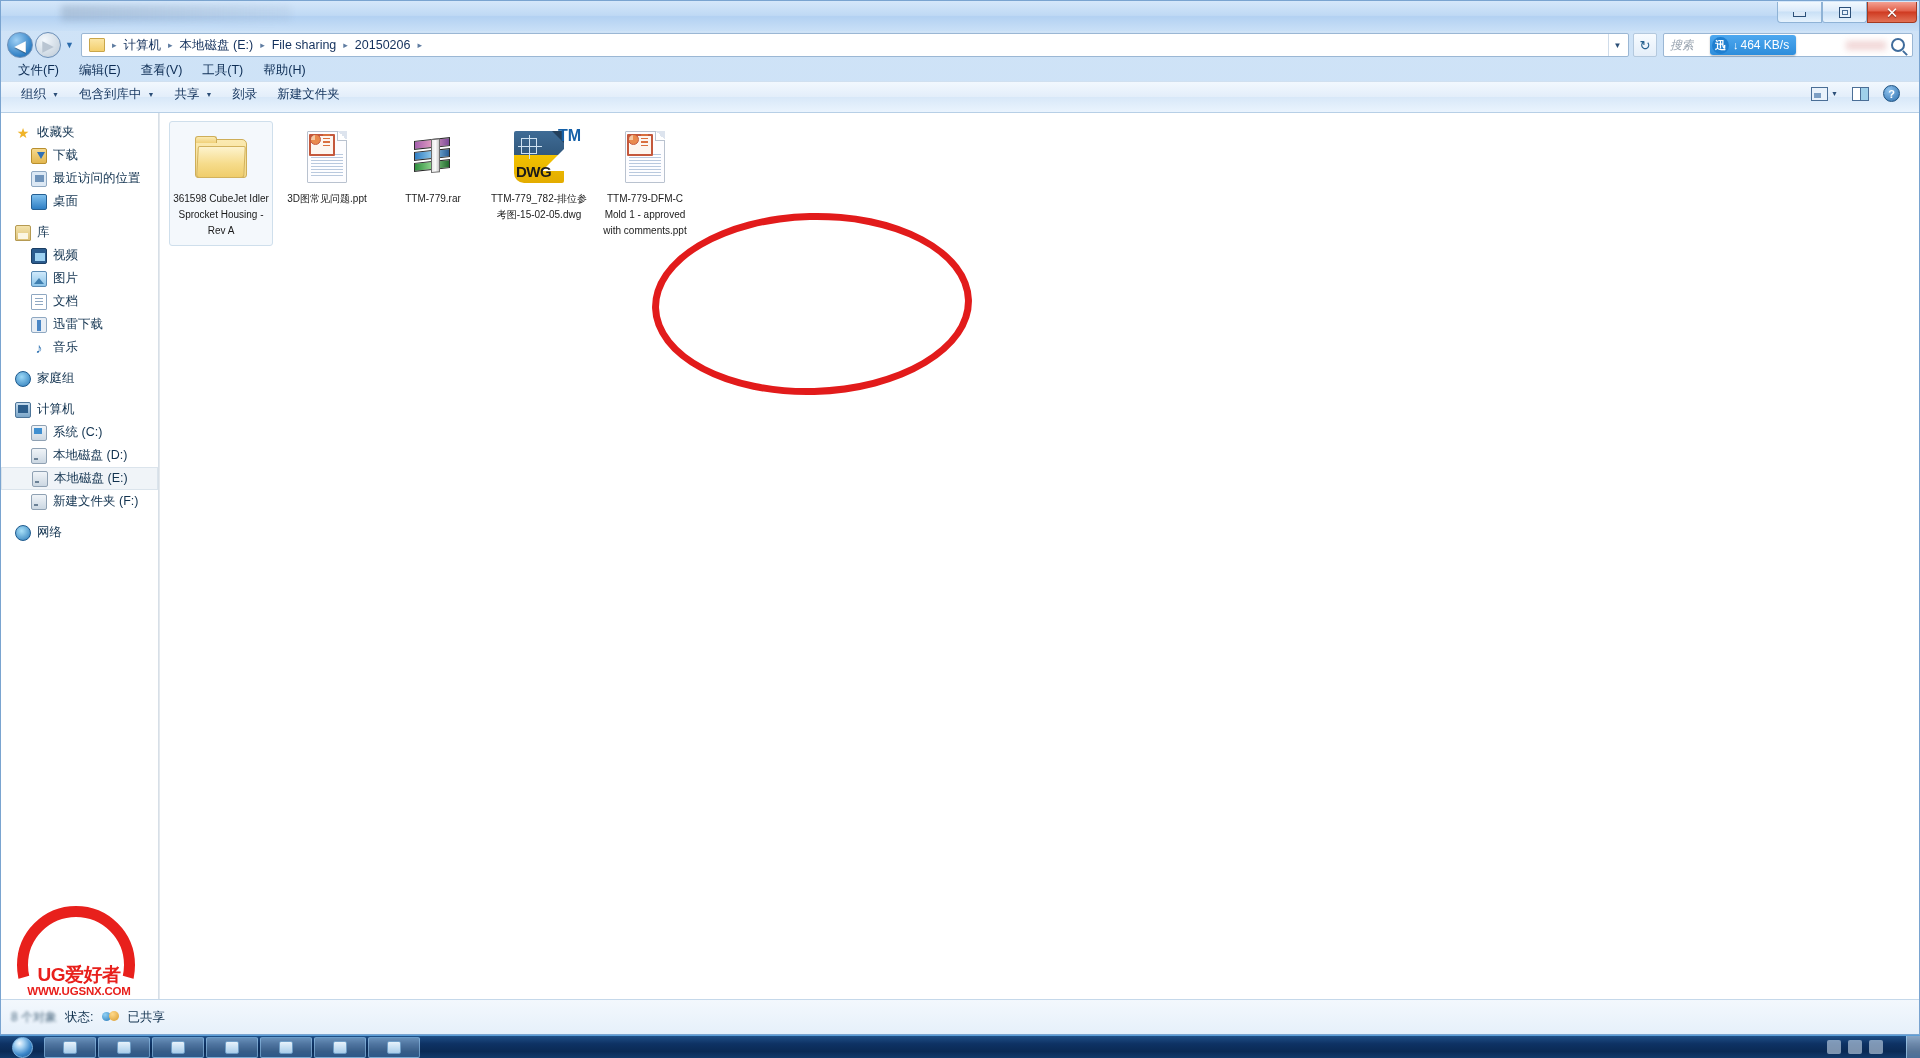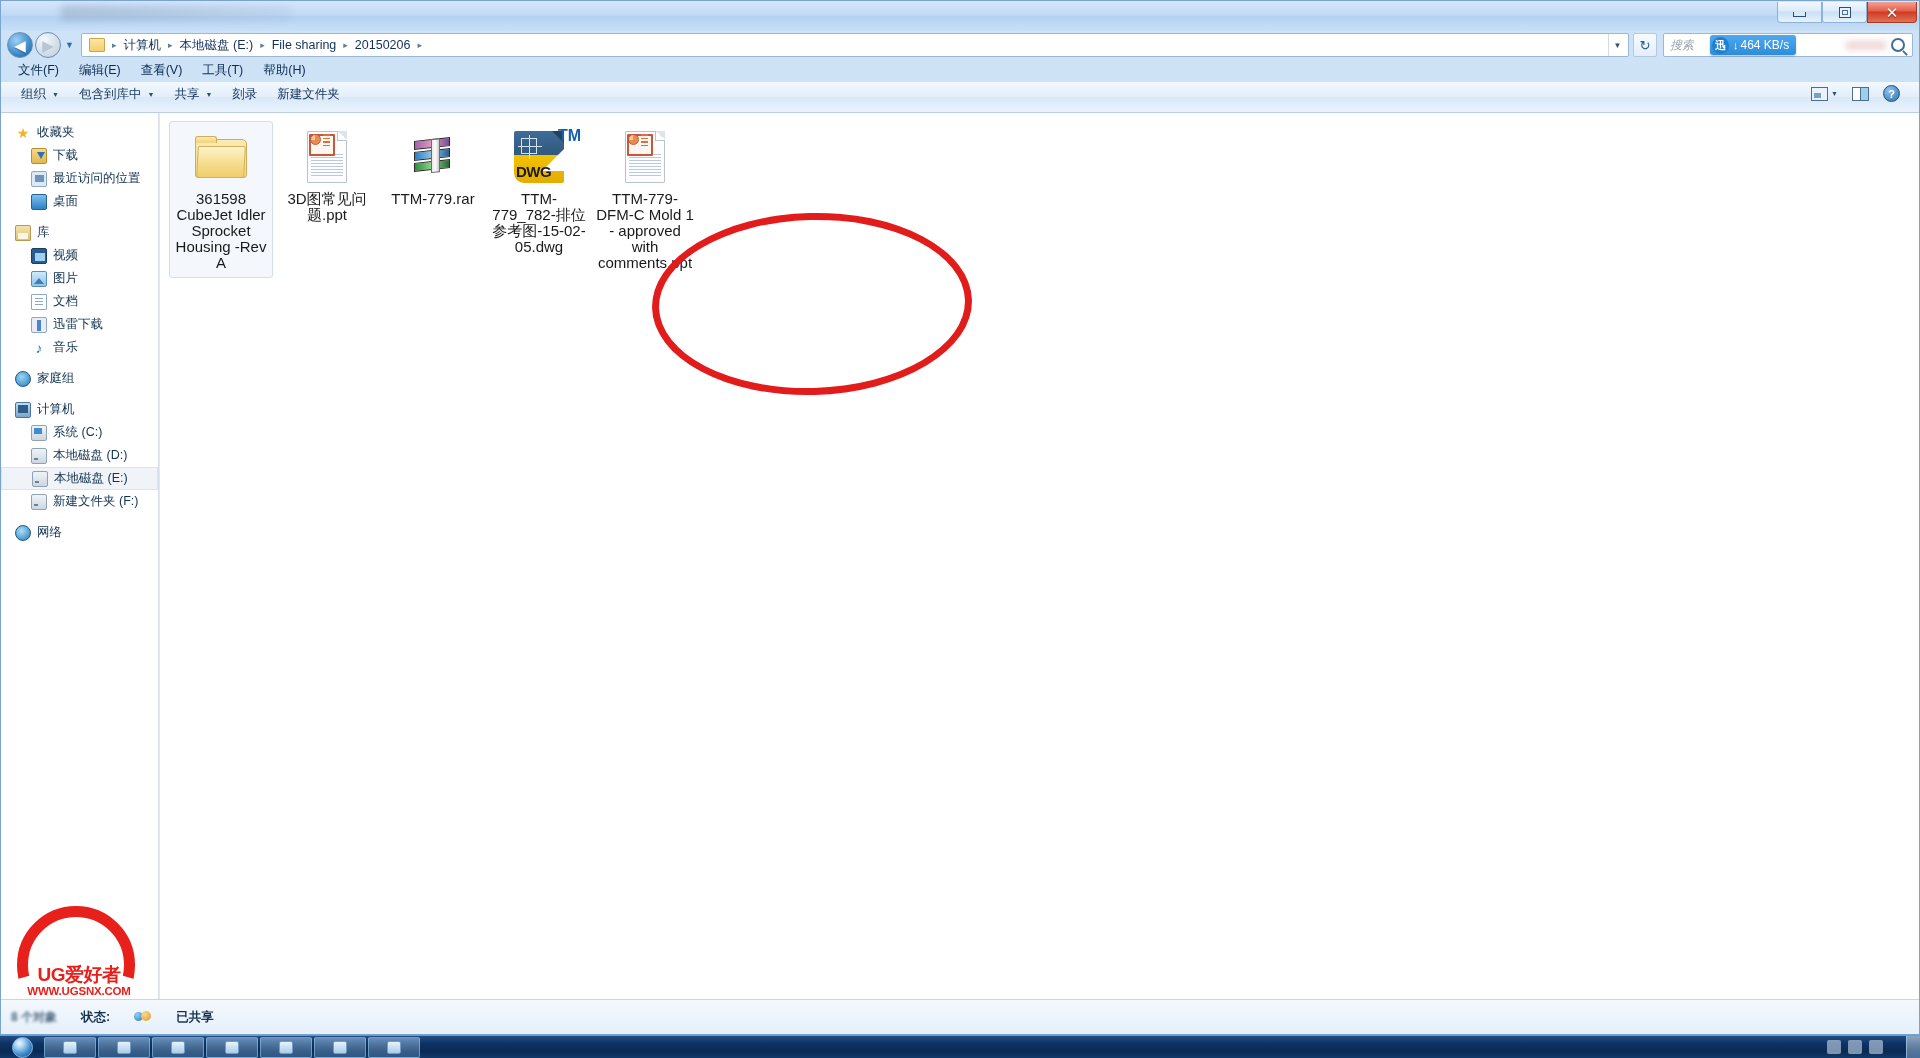--- a/index.html
+++ b/index.html
@@ -223,21 +223,21 @@
     padding: 6px 0 0 8px;
   }
   .file-item {
     width: 104px; padding: 4px 2px 6px; margin: 2px 1px;
     display: flex; flex-direction: column; align-items: center;
     cursor: default; border: 1px solid transparent; border-radius: 3px;
   }
   .file-item.selected { background: #f4f8fc; border-color: #cfdfec; }
   .file-icon-box { width: 56px; height: 62px; display:flex; align-items:center; justify-content:center; }
   .file-label {
-    margin-top: 3px; font-size: 15px; color: #1a1a1a; text-align: center;
+    margin-top: 3px; font-size: 10px; color: #1a1a1a; text-align: center;
     line-height: 16px; word-break: break-word; max-width: 100px;
   }
 
   
   .icon-folder { width: 52px; height: 42px; position: relative; }
   .icon-folder .fback {
     position:absolute; left:0; top:3px; width:52px; height:39px;
     background: linear-gradient(to bottom, #fbeab1 0%, #f3d987 100%);
     border:1px solid #ceae59; border-radius: 2px 5px 3px 3px;
   }
@@ -369,21 +369,21 @@
     border: 7px solid #e21b1b; border-radius: 50%;
     pointer-events: none; z-index: 40;
     transform: rotate(-1.5deg);
   }
 
   
   #status-bar {
     position: absolute; left: 0; bottom: 0; width: 100%; height: 35px;
     background: linear-gradient(to bottom, #f3f8fd 0%, #e6f0fa 100%);
     border-top: 1px solid #c5d8ea;
-    display: flex; align-items: center; padding-left: 10px; gap: 24px; font-weight: bold;
+    display: flex; align-items: center; padding-left: 10px; gap: 8px;
   }
   #status-item-count {
     font-size: 12px; color: #22445f; filter: blur(1.5px); opacity:.8;
   }
   #status-label { font-size: 12.5px; color: #12324f; }
   #share-icon {
     width: 18px; height: 16px; position: relative; display:inline-block;
   }
   #share-icon:before{
     content:""; position:absolute; left:0; top:3px; width:9px;height:9px;border-radius:50%;

